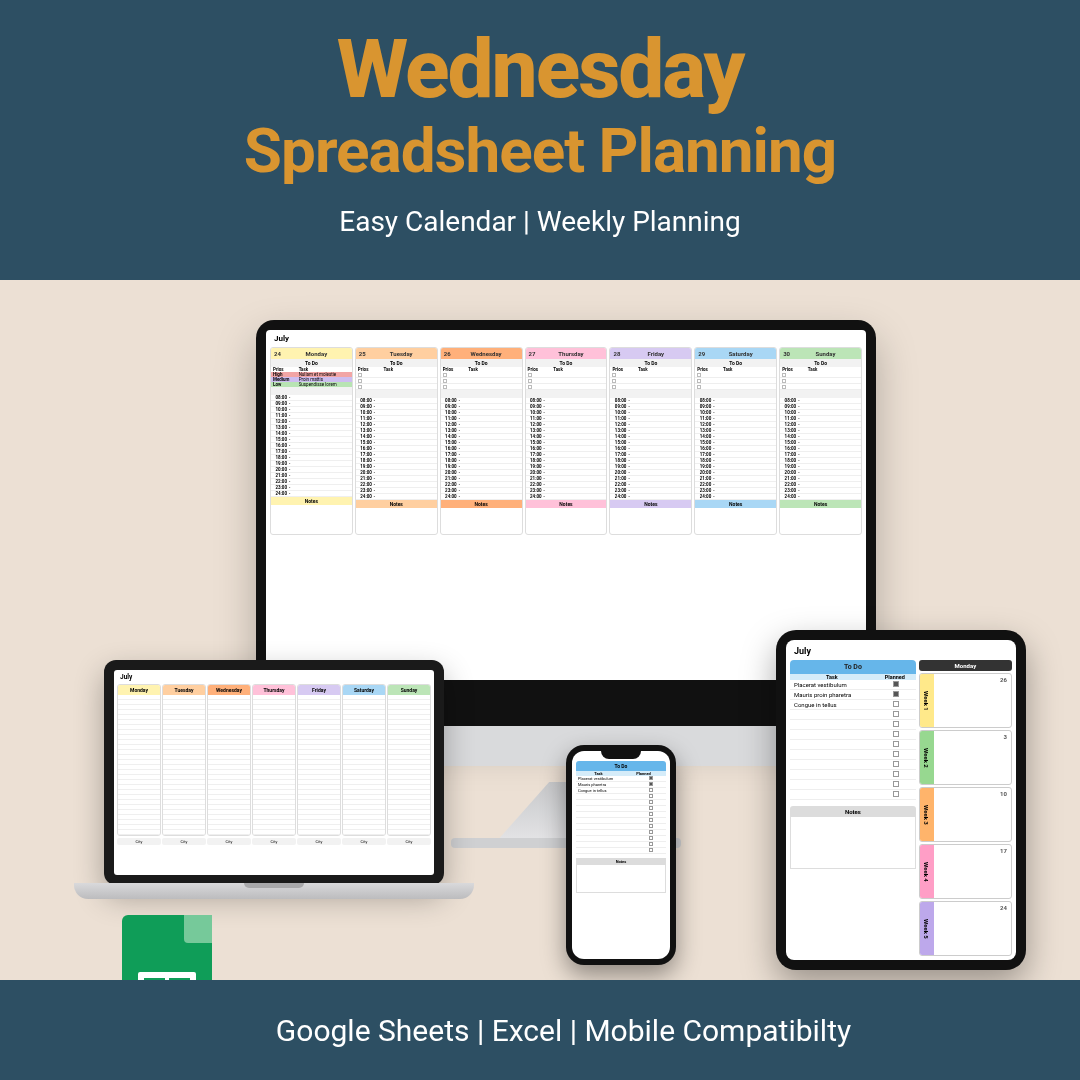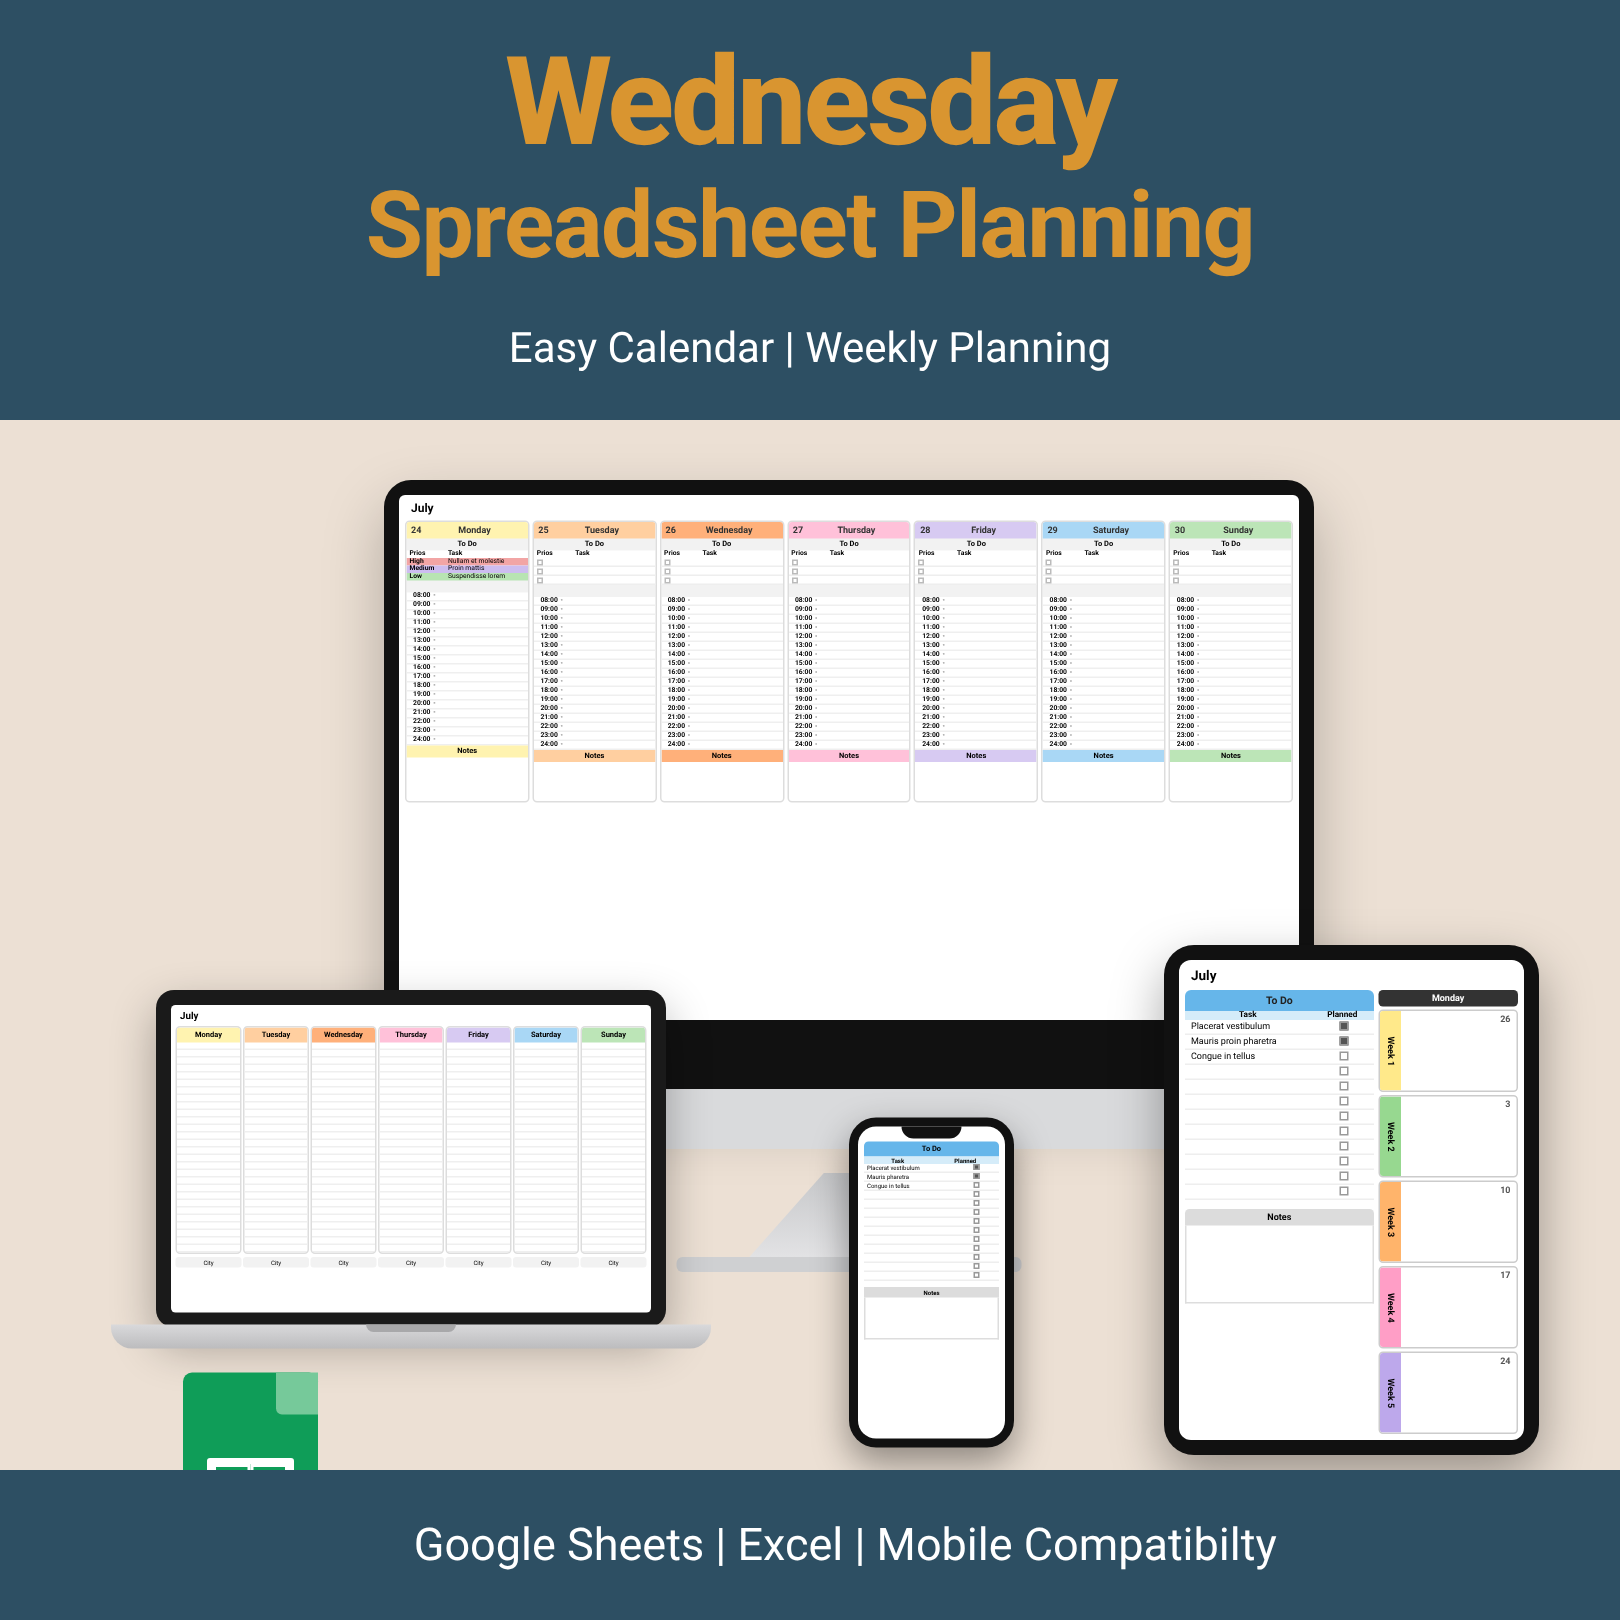--- a/index.html
+++ b/index.html
@@ -32,21 +32,21 @@
     color: #d99530;
     font-size: 62px;
     font-weight: 700;
     letter-spacing: -1px;
     margin-top: 4px;
   }
   .top-banner .subtitle {
     color: #fff;
     font-size: 28px;
     font-weight: 400;
-    margin-top: 28px;
+    margin-top: 18px;
   }
 
   
   .bottom-banner {
     position: absolute;
     bottom: 0; left: 0; right: 0;
     height: 100px;
     background: #2d4f63;
     display: flex;
     align-items: center;

